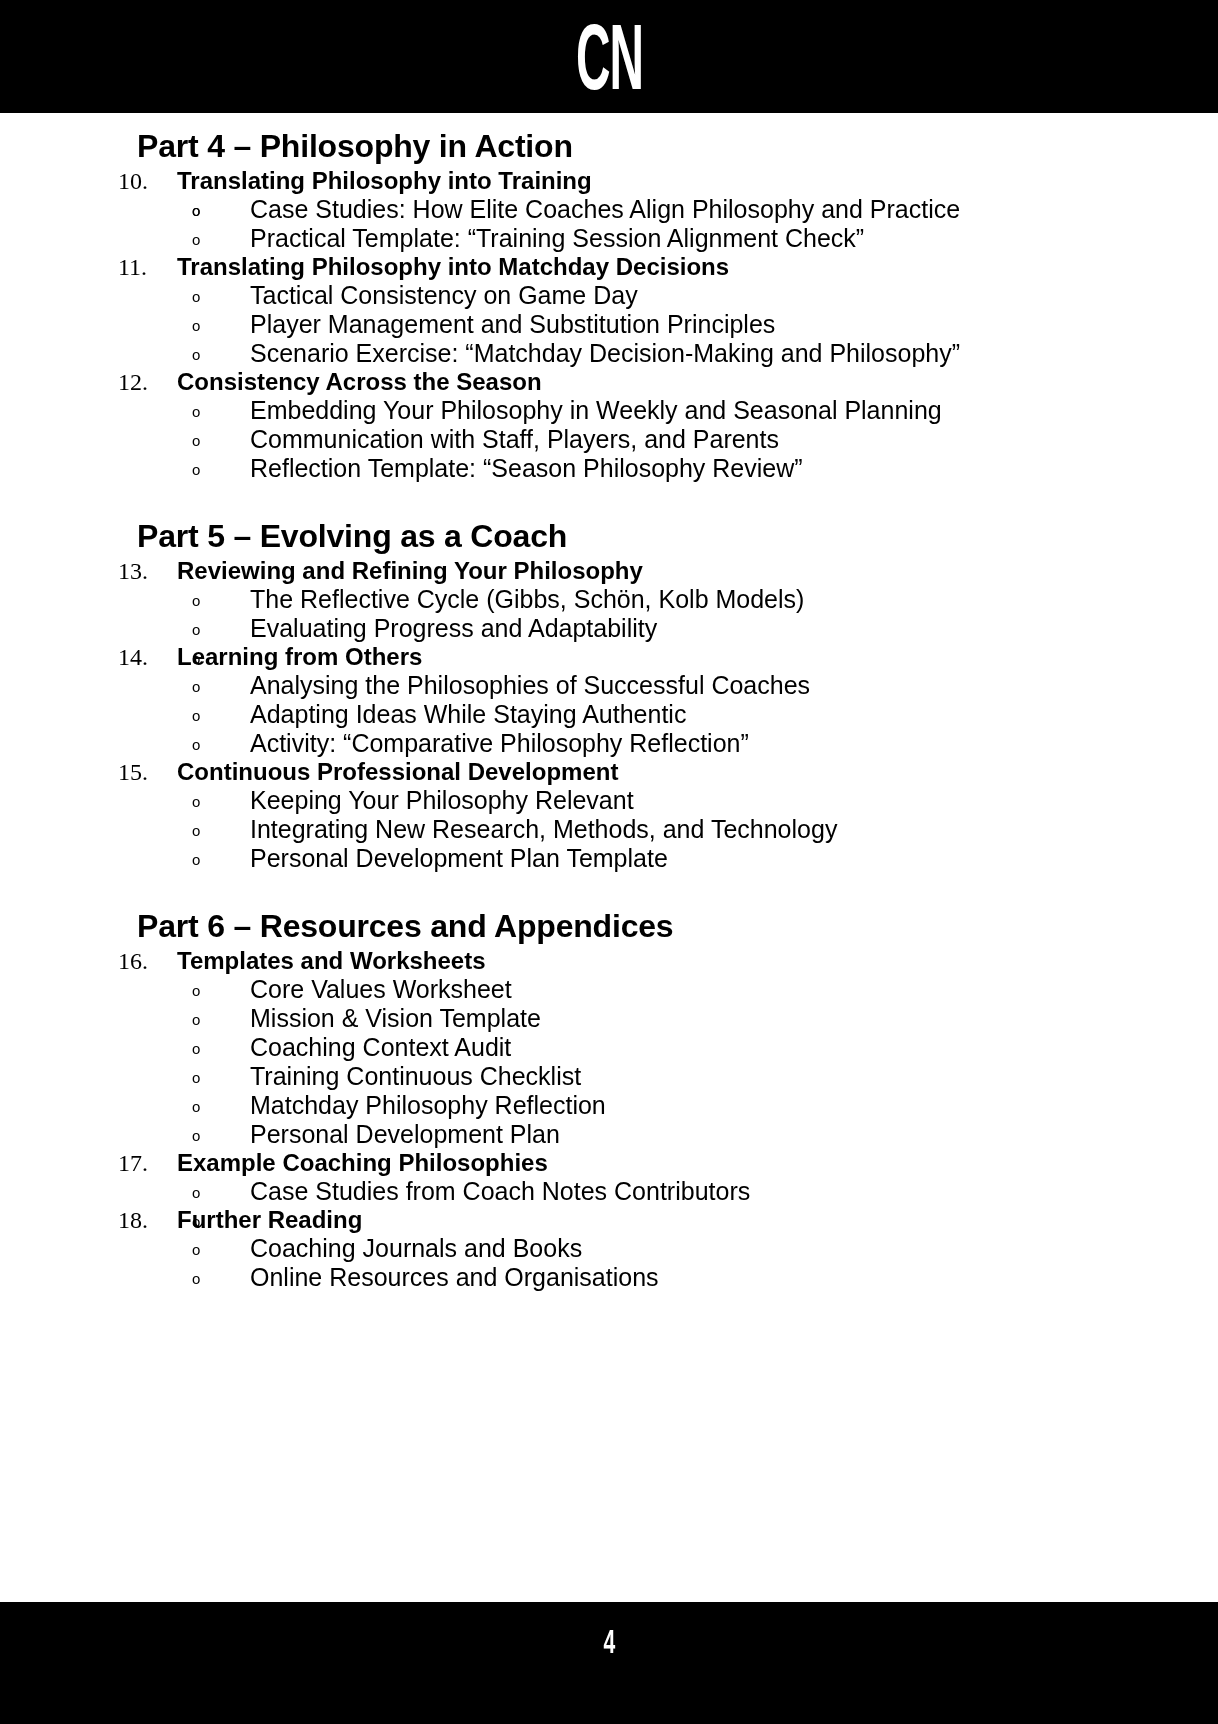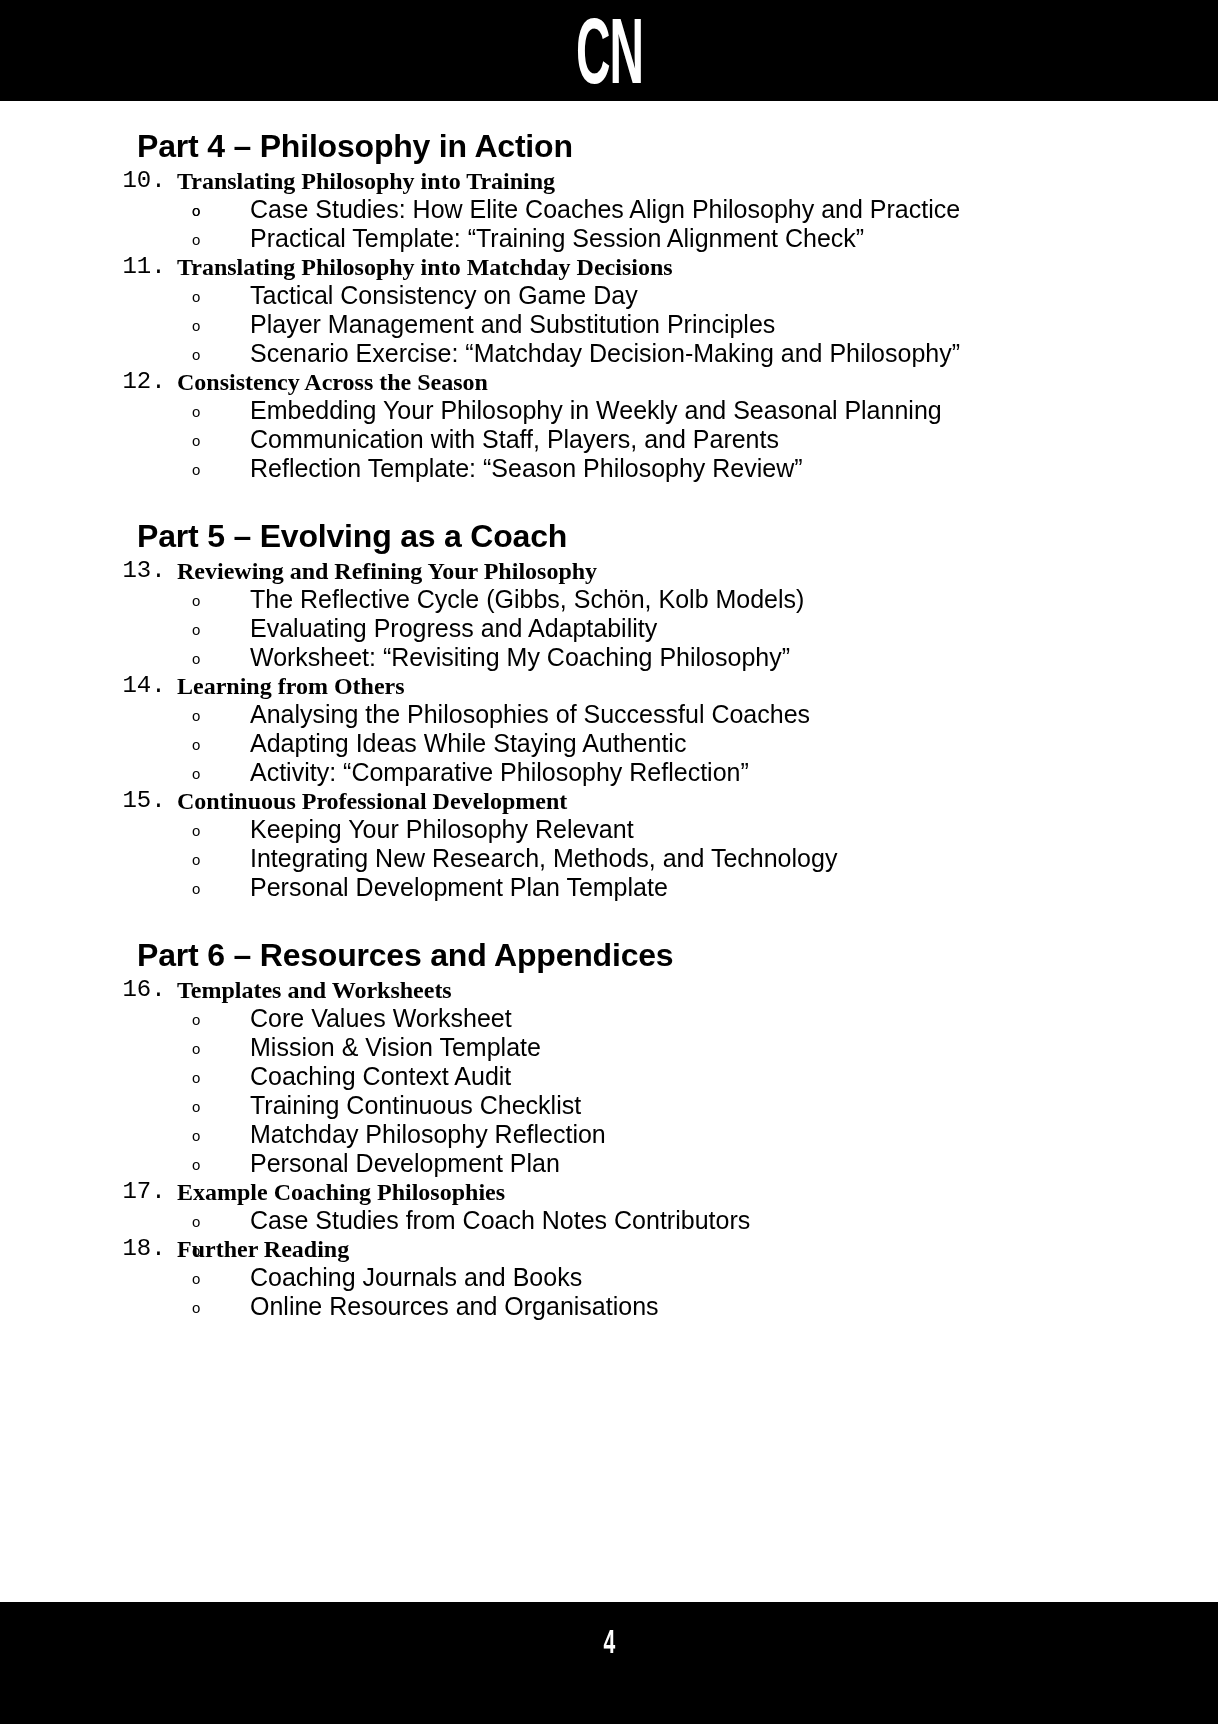--- a/index.html
+++ b/index.html
@@ -15,21 +15,21 @@
     color: #000000;
     overflow: hidden;
   }
 
   
   .header-band {
     position: absolute;
     top: 0;
     left: 0;
     width: 1218px;
-    height: 101px;
+    height: 113px;
     background: #000000;
     display: flex;
     align-items: center;
     justify-content: center;
   }
   .brand-logo {
     color: #ffffff;
     font-family: "Liberation Sans Narrow", "Liberation Sans", sans-serif;
     font-weight: 700;
     font-size: 92px;
@@ -104,29 +104,29 @@
     position: relative;
     margin: 0;
     padding: 0 0 0 117px;
   }
 
   .num-marker {
     position: absolute;
     left: 58px;
     top: 0;
     width: 52px;
-    text-align: center;
-    font-family: Liberation Mono, monospace;
+    text-align: left;
+    font-family: Liberation Serif, serif;
     font-weight: 400;
     font-size: 24px;
     line-height: 28px;
   }
 
   .num-title {
-    font-family: Liberation Serif, serif;
+    font-family: Liberation Sans, sans-serif;
     font-weight: 700;
     font-size: 24px;
     line-height: 28px;
     white-space: nowrap;
   }
 
   .sub-list {
     list-style: none;
     margin: 0;
     padding: 0;
@@ -179,21 +179,21 @@
               <li class="sub-item"><span class="sub-marker">o</span><span>Reflection Template: “Season Philosophy Review”</span></li>
             </ul></li>
         </ul>
       </div>
       <div class="part-section">
         <div class="part-heading">Part 5 – Evolving as a Coach</div>
         <ul class="num-list">
           <li class="num-item"><span class="num-marker">13.</span><span class="num-title">Reviewing and Refining Your Philosophy</span><ul class="sub-list">
               <li class="sub-item"><span class="sub-marker">o</span><span>The Reflective Cycle (Gibbs, Schön, Kolb Models)</span></li>
               <li class="sub-item"><span class="sub-marker">o</span><span>Evaluating Progress and Adaptability</span></li>
-              <li class="sub-item"><span class="sub-marker">o</span><span>Worksheet: “Revisiting My Coaching Philosophy”</span></li>
+              <li class="sub-item"><span class="sub-marker">o</span></li>
             </ul></li>
           <li class="num-item"><span class="num-marker">14.</span><span class="num-title">Learning from Others</span><ul class="sub-list">
               <li class="sub-item"><span class="sub-marker">o</span><span>Analysing the Philosophies of Successful Coaches</span></li>
               <li class="sub-item"><span class="sub-marker">o</span><span>Adapting Ideas While Staying Authentic</span></li>
               <li class="sub-item"><span class="sub-marker">o</span><span>Activity: “Comparative Philosophy Reflection”</span></li>
             </ul></li>
           <li class="num-item"><span class="num-marker">15.</span><span class="num-title">Continuous Professional Development</span><ul class="sub-list">
               <li class="sub-item"><span class="sub-marker">o</span><span>Keeping Your Philosophy Relevant</span></li>
               <li class="sub-item"><span class="sub-marker">o</span><span>Integrating New Research, Methods, and Technology</span></li>
               <li class="sub-item"><span class="sub-marker">o</span><span>Personal Development Plan Template</span></li>

